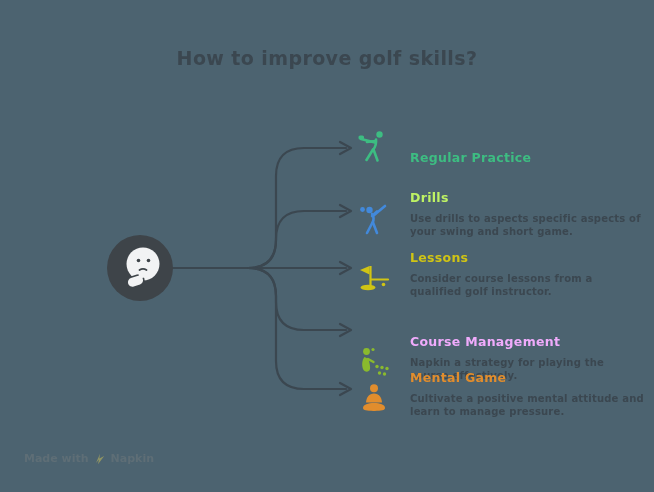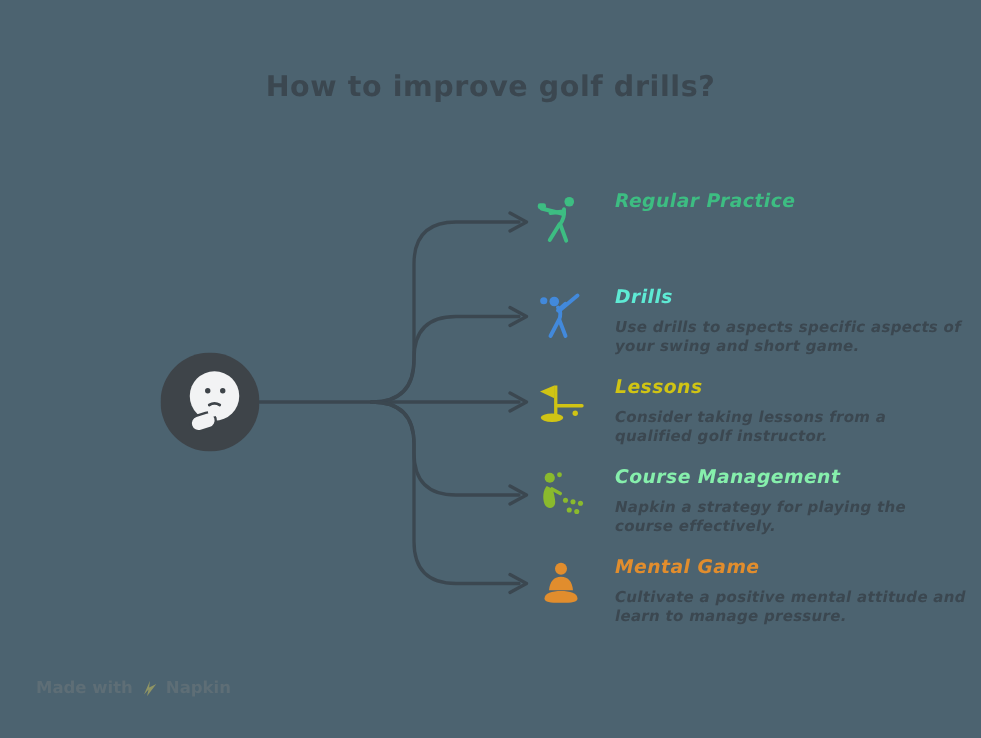--- a/index.html
+++ b/index.html
@@ -12,40 +12,40 @@
     position:relative;width:654px;height:492px;overflow:hidden;
     background:var(--background);
     font-family:"DejaVu Sans","Liberation Sans",sans-serif;
   }
   .title{
     position:absolute;top:47px;left:0;width:100%;text-align:center;
     font-size:19px;font-weight:bold;letter-spacing:.4px;color:var(--ink);
   }
   .diagram-lines{position:absolute;left:0;top:0;color:var(--ink);}
   .center-node{position:absolute;left:107px;top:235px;width:66px;height:66px;}
-  .item{position:absolute;left:356px;display:flex;gap:18px;align-items:flex-start;font-style:italic;}
+  .item{position:absolute;left:356px;display:flex;gap:18px;align-items:flex-end;}
   .icon-box{width:36px;height:36px;margin-top:3px;flex:none;}
   .icon-box svg{display:block;width:36px;height:36px;}
   .item-label{font-size:12.5px;font-weight:bold;letter-spacing:.3px;}
   .item-desc{
     margin-top:7px;font-size:10px;font-weight:bold;line-height:13px;
     letter-spacing:.2px;color:var(--ink);white-space:pre-line;max-width:250px;
   }
   .footer{
     position:absolute;left:24px;top:452px;display:flex;align-items:center;gap:5px;
     font-size:11px;font-weight:bold;color:var(--footer_text);text-decoration:none;
   }
   .footer svg{display:block;}
 </style>
 </head>
 <body>
 
 <div class="page">
 
-  <div class="title">How to improve golf drills?</div>
+  <div class="title">How to improve golf skills?</div>
 
   <svg class="diagram-lines" width="654" height="492" viewBox="0 0 654 492">
     <g fill="none" stroke="currentColor" stroke-width="2.2" stroke-linecap="round" stroke-linejoin="round">
       <path d="M173,268 H248"></path>
       <path d="M248,268 Q276,268 276,240 L276,176 Q276,148 304,148 L346,148"></path>
       <path d="M248,268 Q276,268 276,239 Q276,211 304,211 L346,211"></path>
       <path d="M248,268 L346,268"></path>
       <path d="M248,268 Q276,268 276,296 L276,302 Q276,330 304,330 L346,330"></path>
       <path d="M248,268 Q276,268 276,296 L276,361 Q276,389 304,389 L346,389"></path>
       <path d="M340,142 L351,148 L340,154"></path>
@@ -97,59 +97,59 @@
           <path d="M16,12 C18,14.5 18,17.5 16.5,21"></path>
           <path d="M16,14 L21,9.5"></path>
           <path d="M16.5,20.5 L11,31"></path>
           <path d="M17,20.5 L21,31"></path>
         </g>
         <circle fill="currentColor" cx="13.5" cy="8" r="3.2"></circle>
         <circle fill="currentColor" cx="6.5" cy="7.5" r="2.4"></circle>
       </svg>
     </div>
     <div class="text">
-      <div class="item-label" style="color: #5eead4;">Drills</div>
+      <div class="item-label" style="color: #bef264;">Drills</div>
       <div class="item-desc">Use drills to aspects specific aspects of
 your swing and short game.</div>
     </div>
   </div>
 
   <div class="item" style="top:250px">
     <div class="icon-box" style="color: rgb(208, 196, 20);">
       <svg viewBox="0 0 36 36">
         <rect x="13.4" y="4" width="2.2" height="20.5" fill="currentColor"></rect>
         <polygon points="13.5,4 13.5,12.5 4,8" fill="currentColor"></polygon>
         <path d="M15,17.5 H32" stroke="currentColor" stroke-width="2.2" stroke-linecap="round"></path>
         <ellipse cx="12" cy="25.5" rx="7.5" ry="2.8" fill="currentColor"></ellipse>
         <circle cx="27.5" cy="22.5" r="1.8" fill="currentColor"></circle>
       </svg>
     </div>
     <div class="text">
       <div class="item-label" style="color: rgb(208, 196, 20);">Lessons</div>
-      <div class="item-desc">Consider taking lessons from a
+      <div class="item-desc">Consider course lessons from a
 qualified golf instructor.</div>
     </div>
   </div>
 
   <div class="item" style="top:310px">
     <div class="icon-box" style="color: rgb(138, 186, 45);">
       <svg viewBox="0 0 36 36">
         <circle cx="10.5" cy="5.5" r="3.4" fill="currentColor"></circle>
         <circle cx="17" cy="3.5" r="1.6" fill="currentColor"></circle>
         <path d="M8.5,11 C6,14 5.5,19 7,23 C8.5,26.5 13,26.5 14,23 C14.5,21 13.5,17 12.5,13 Z" fill="currentColor"></path>
         <path d="M12,13 L17.5,16" stroke="currentColor" stroke-width="2.4" stroke-linecap="round"></path>
         <circle cx="21" cy="20.5" r="1.7" fill="currentColor"></circle>
         <circle cx="26" cy="21.5" r="1.7" fill="currentColor"></circle>
         <circle cx="31" cy="22.5" r="1.7" fill="currentColor"></circle>
         <circle cx="23.5" cy="27" r="1.7" fill="currentColor"></circle>
         <circle cx="28.5" cy="28" r="1.7" fill="currentColor"></circle>
       </svg>
     </div>
     <div class="text">
-      <div class="item-label" style="color: #86efac;">Course Management</div>
+      <div class="item-label" style="color: #f0abfc; margin-top: 24px;">Course Management</div>
       <div class="item-desc">Napkin a strategy for playing the
 course effectively.</div>
     </div>
   </div>
 
   <div class="item" style="top:370px">
     <div class="icon-box" style="color: rgb(225, 141, 45);">
       <svg viewBox="0 0 36 36">
         <circle cx="18" cy="6.2" r="4" fill="currentColor"></circle>
         <path d="M18,11.5 C13,11.5 10.5,15 10,20.5 L26,20.5 C25.5,15 23,11.5 18,11.5 Z" fill="currentColor"></path>

